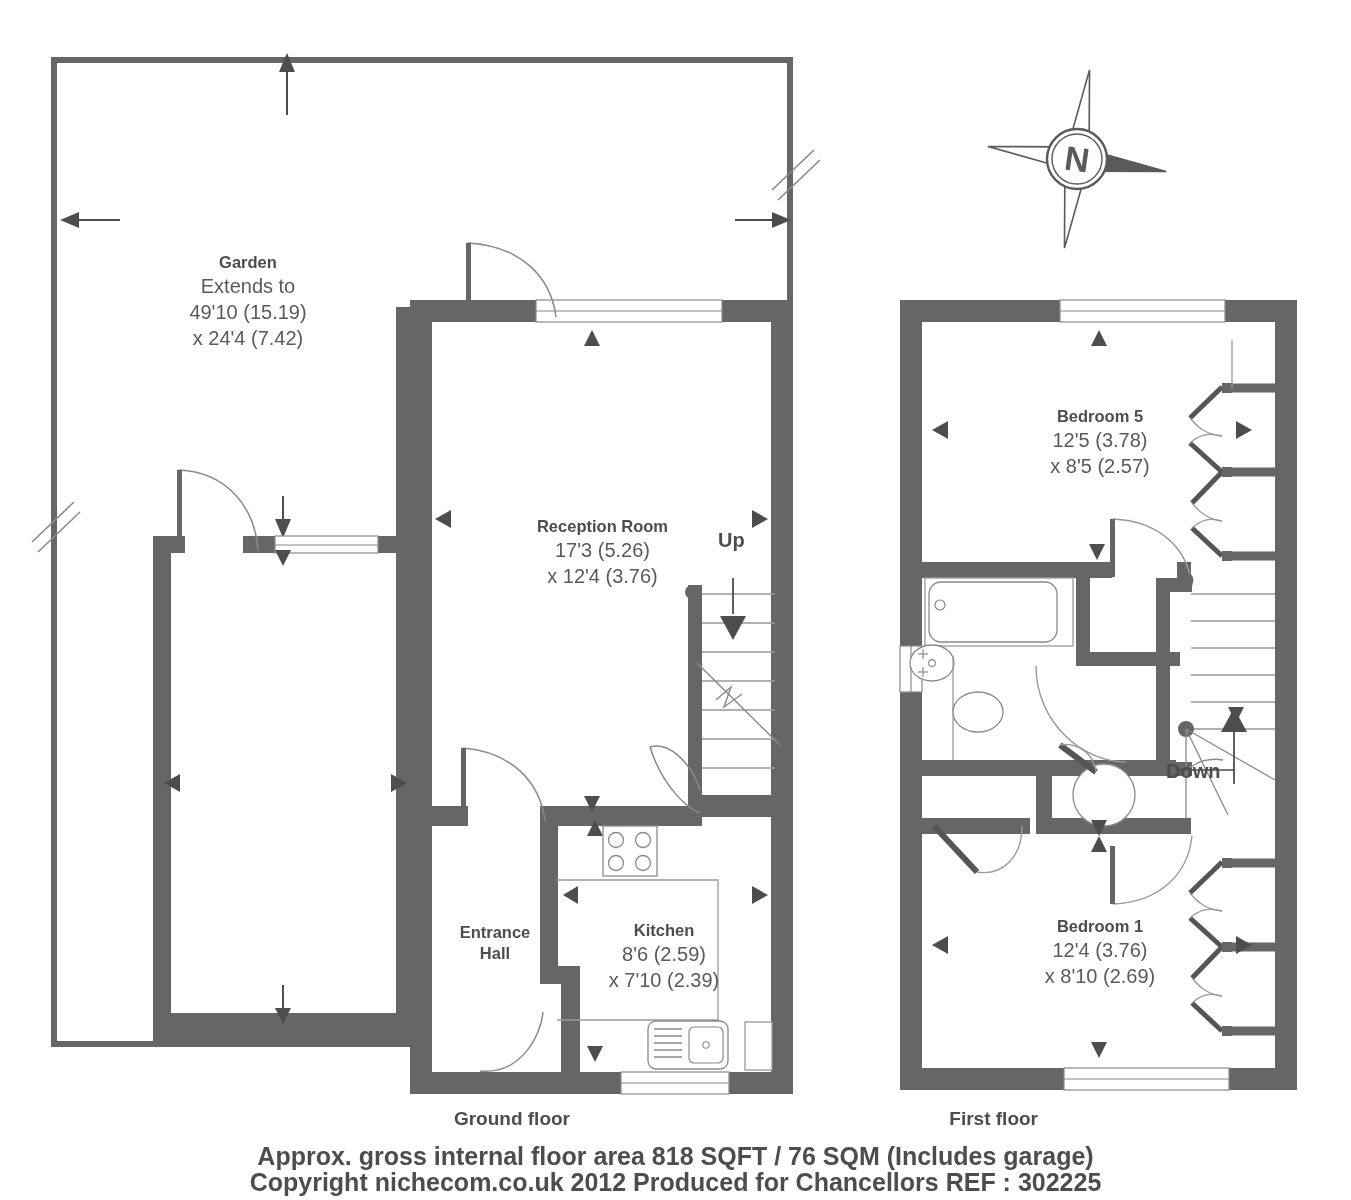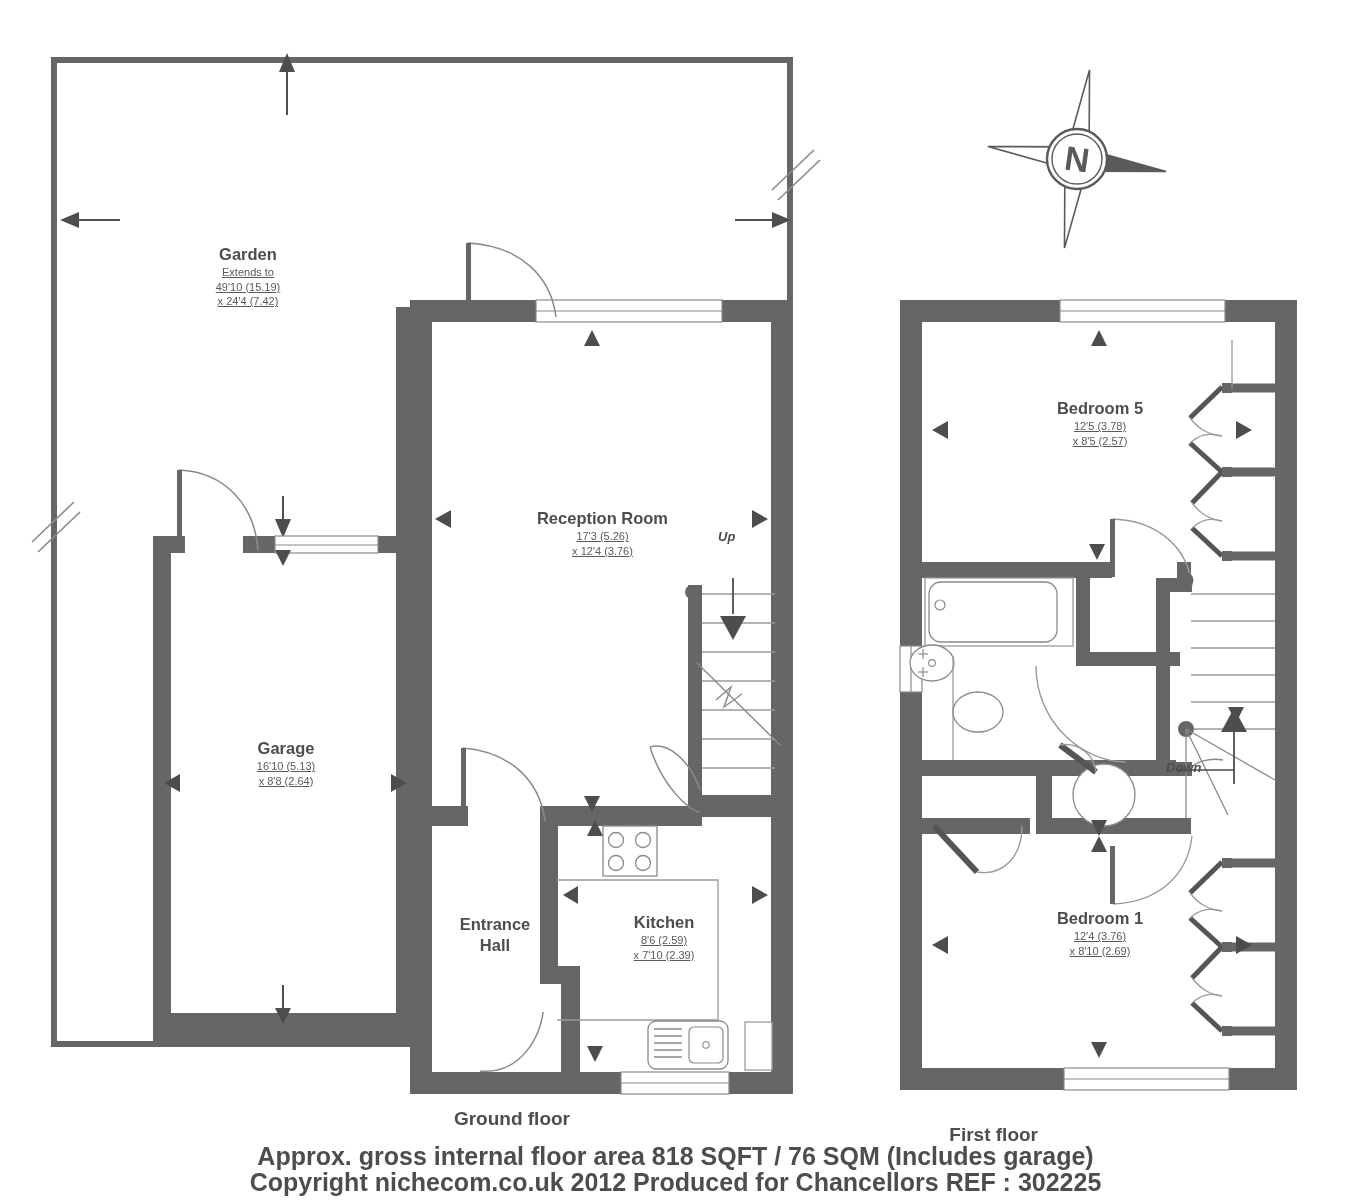--- a/index.html
+++ b/index.html
@@ -4,24 +4,24 @@
 <style>
   html,body{margin:0;padding:0;background:#fff;}
   body{
     width:1351px;height:1200px;position:relative;overflow:hidden;
     font-family:"Liberation Sans", sans-serif;
     color:#555;
   }
   #stage{position:absolute;inset:0;}
   svg.plan{position:absolute;top:0;left:0;width:1351px;height:1200px;display:block;}
 
-  .lbl{position:absolute;text-align:center;line-height:1.30;color:#5a5a5a;}
+  .lbl{position:absolute;text-align:center;line-height:1.30;color:#5a5a5a;margin-top:8px;}
   .lbl .nm{font-weight:bold;font-size:16.5px;display:block;color:#4d4d4d;}
-  .lbl .dim{font-size:11px;display:block;text-decoration:underline;}
-  .small-lbl{position:absolute;font-weight:bold;font-size:13px;color:#4d4d4d;font-style:italic;}
+  .lbl .dim{font-size:20px;display:block;}
+  .small-lbl{position:absolute;font-weight:bold;font-size:20px;color:#4d4d4d;}
   .floor-lbl{position:absolute;font-weight:bold;font-size:19px;color:#4d4d4d;text-align:right;}
   .foot{position:absolute;width:100%;text-align:center;font-weight:bold;font-size:25px;color:#4d4d4d;line-height:1.32;}
 </style>
 </head>
 <body>
 
 <div id="stage">
 
   <svg class="plan" viewBox="0 0 1351 1200">
     <defs>
@@ -387,25 +387,20 @@
     <span class="dim">49'10 (15.19)</span>
     <span class="dim">x 24'4 (7.42)</span>
   </div>
 
   <div class="lbl" style="left:495px;top:508px;width:215px;">
     <span class="nm">Reception Room</span>
     <span class="dim">17'3 (5.26)</span>
     <span class="dim">x 12'4 (3.76)</span>
   </div>
 
-  <div class="lbl" style="left:187px;top:738px;width:198px;">
-    <span class="nm">Garage</span>
-    <span class="dim">16'10 (5.13)</span>
-    <span class="dim">x 8'8 (2.64)</span>
-  </div>
 
   <div class="lbl" style="left:570px;top:912px;width:188px;">
     <span class="nm">Kitchen</span>
     <span class="dim">8'6 (2.59)</span>
     <span class="dim">x 7'10 (2.39)</span>
   </div>
 
   <div class="lbl" style="left:425px;top:914px;width:140px;">
     <span class="nm">Entrance</span>
     <span class="nm">Hall</span>
@@ -420,18 +415,18 @@
     <span class="dim">x 8'5 (2.57)</span>
   </div>
 
   <div class="lbl" style="left:1000px;top:908px;width:200px;">
     <span class="nm">Bedroom 1</span>
     <span class="dim">12'4 (3.76)</span>
     <span class="dim">x 8'10 (2.69)</span>
   </div>
 
   <div class="floor-lbl" style="left:370px;top:1108px;width:200px;">Ground floor</div>
-  <div class="floor-lbl" style="left:838px;top:1108px;width:200px;margin-top:16px;">First floor</div>
+  <div class="floor-lbl" style="left:838px;top:1108px;width:200px;">First floor</div>
 
   <div class="foot" style="left:0;top:1140px;">Approx. gross internal floor area 818 SQFT / 76 SQM (Includes garage)</div>
   <div class="foot" style="left:0;top:1166px;">Copyright nichecom.co.uk 2012 Produced for Chancellors REF : 302225</div>
 
 </div>
 
 </body></html>

